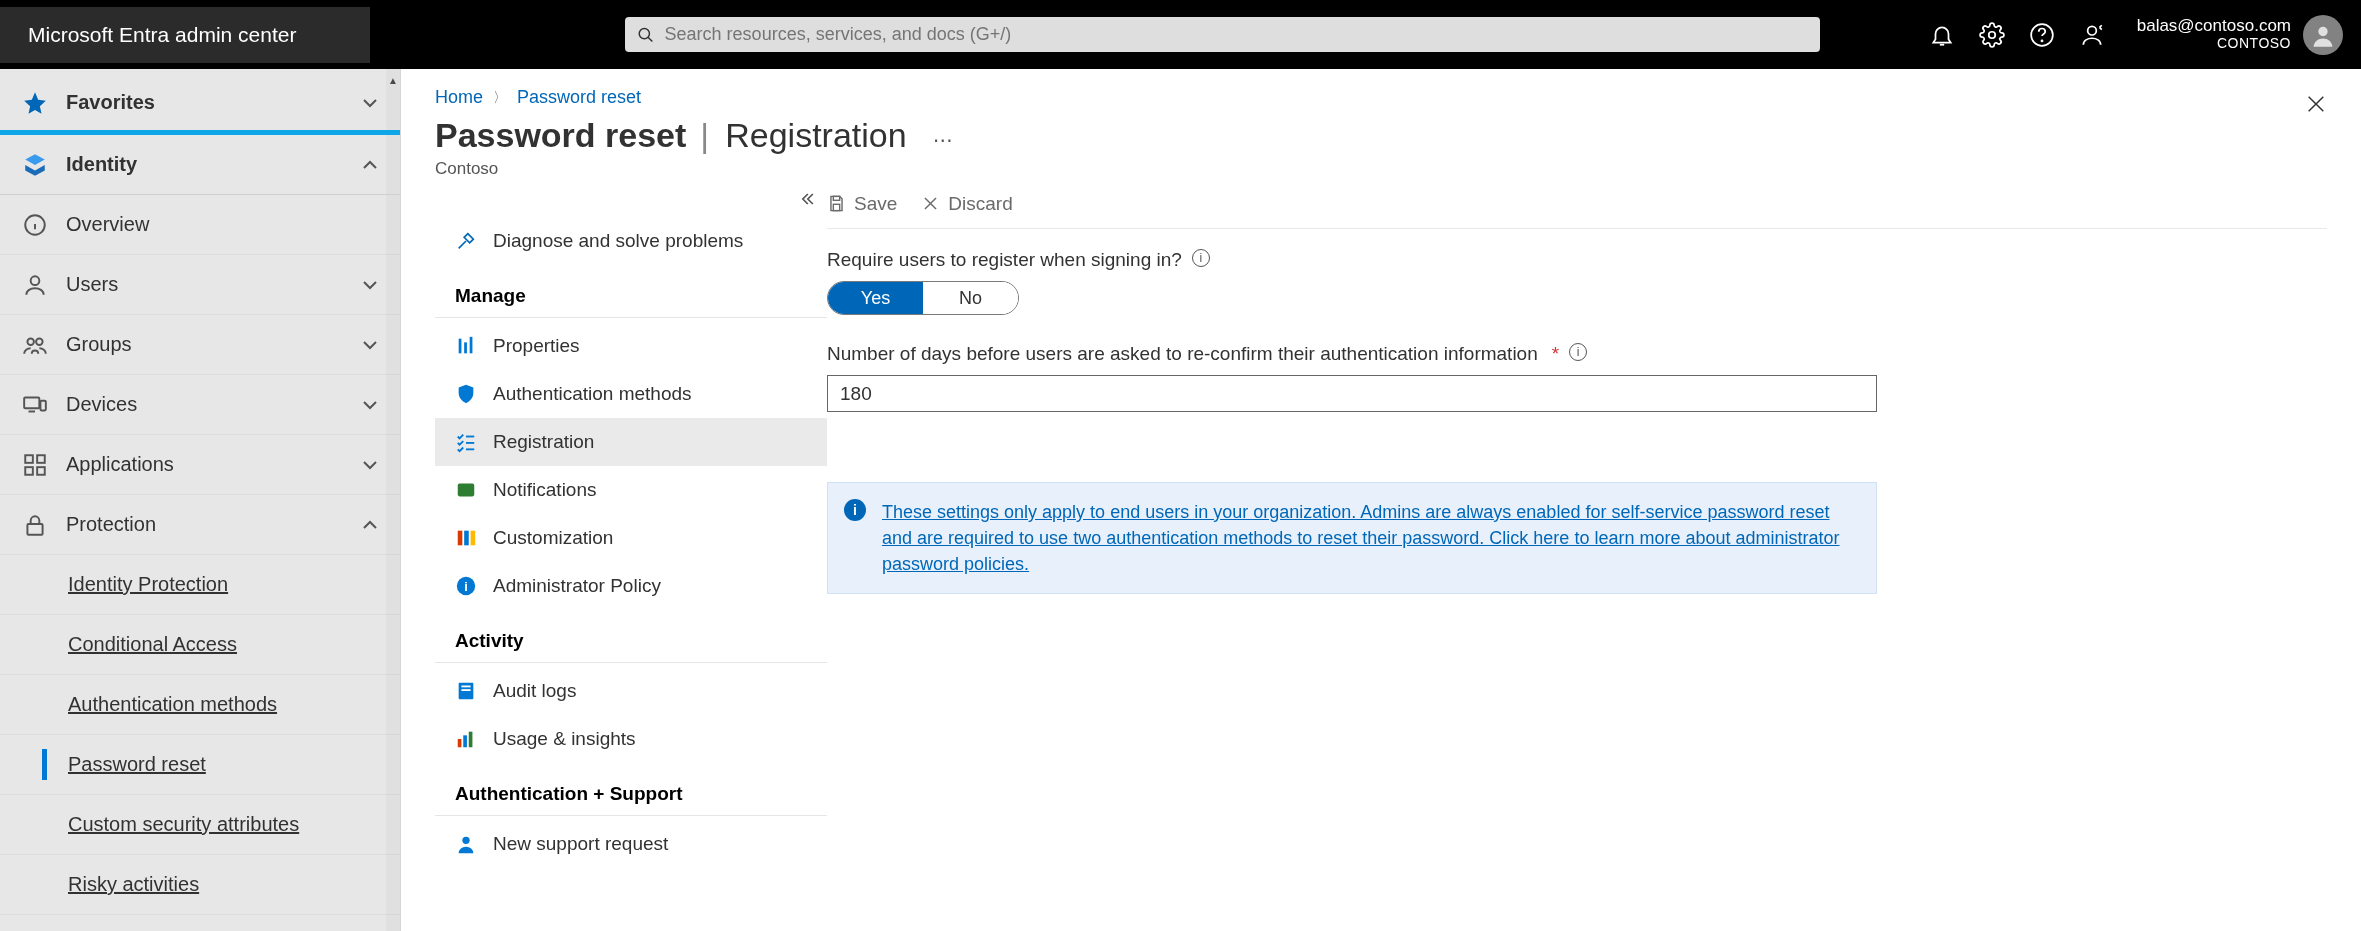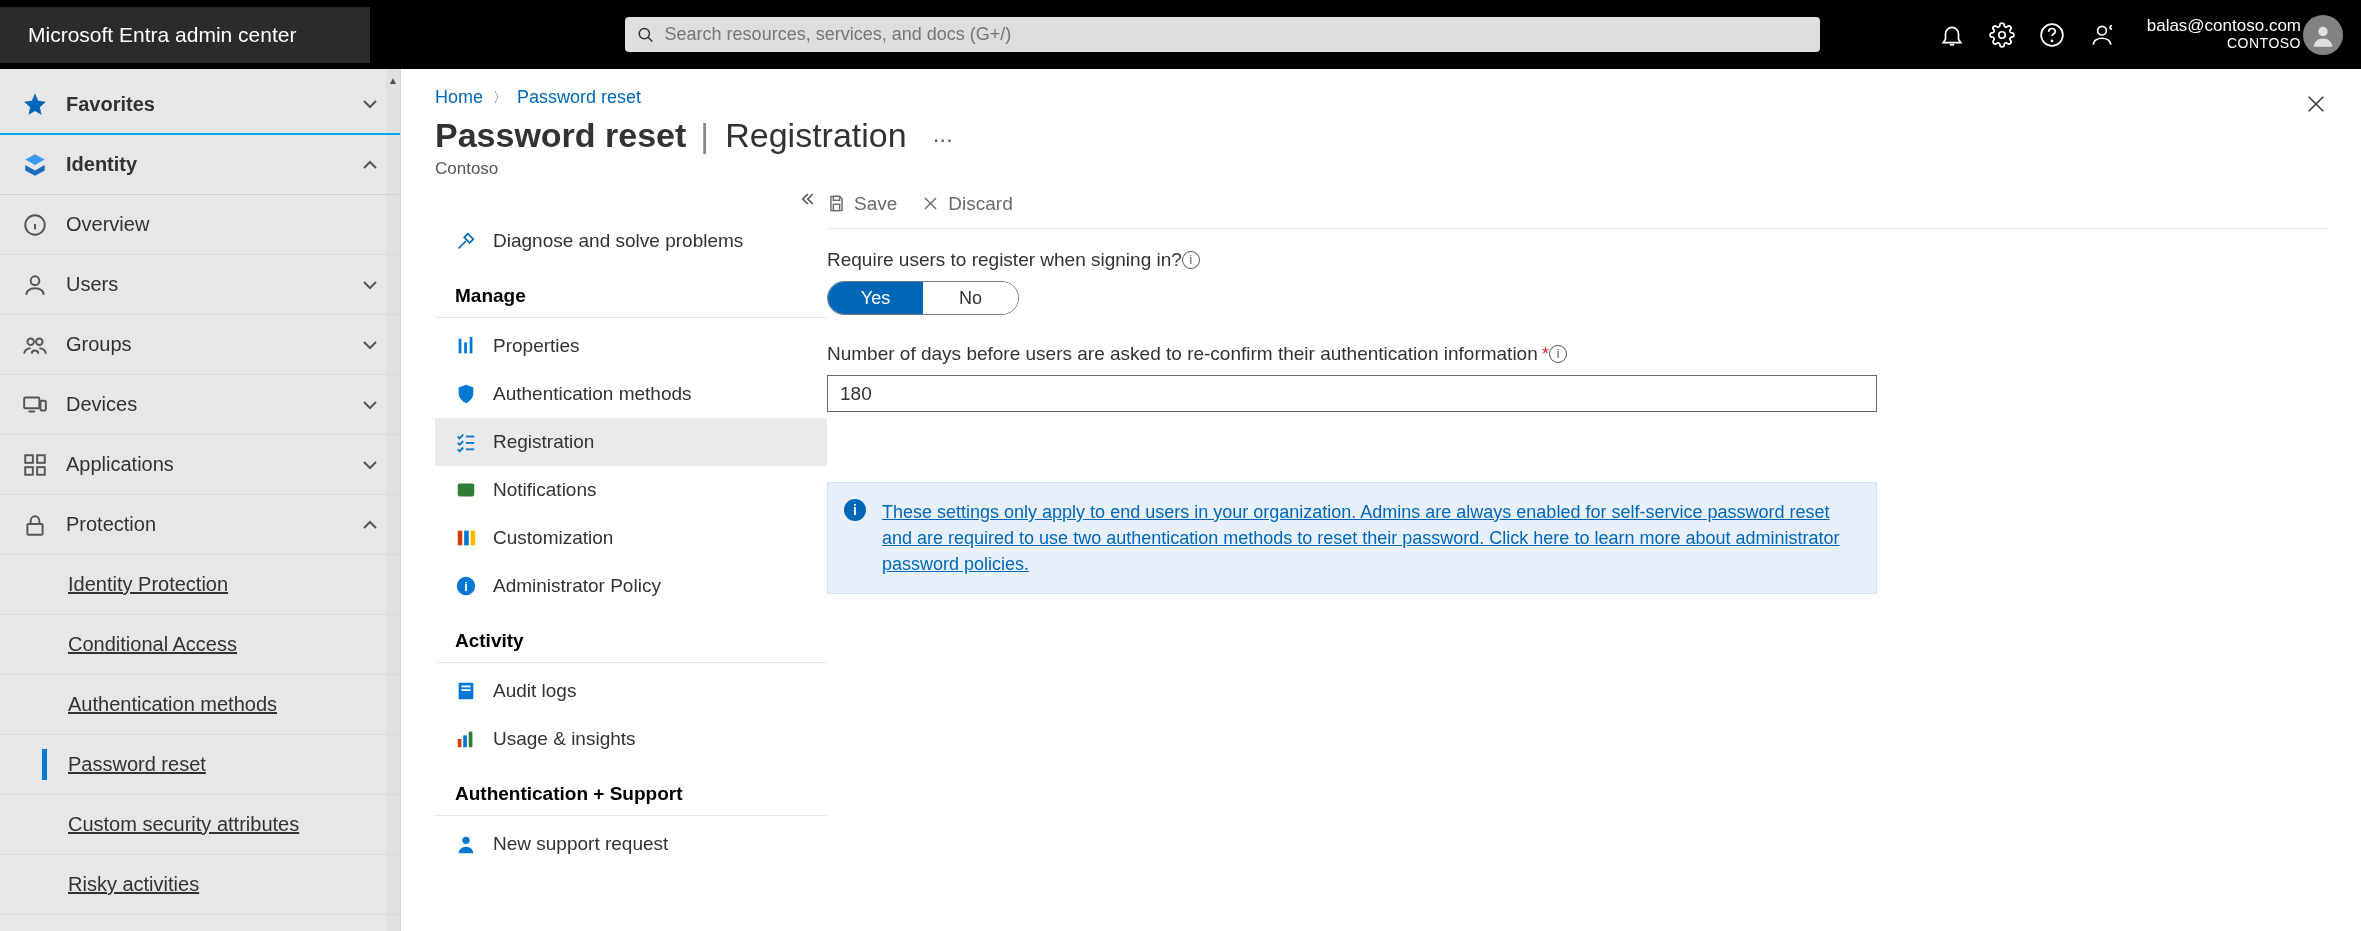--- a/index.html
+++ b/index.html
@@ -7,21 +7,21 @@
 
 
 .topbar { height: 69px; background: #000000; display: flex; align-items: center; }
 .brand { width: 370px; height: 56px; background: #2b2b2b; color: #ffffff; display: flex; align-items: center; padding-left: 28px; font-size: 21px; font-weight: 400; }
 .search-wrap { flex: 0 0 1195px; margin-left: 255px; }
 .search-box { height: 35px; width: 100%; background: #dedede; border-radius: 4px; display: flex; align-items: center; padding: 0 12px; color: #323232; }
 .search-box svg { width: 18px; height: 18px; margin-right: 10px; }
 .search-box input { border: none; background: transparent; outline: none; font-size: 18px; color: #1d4ed8; width: 100%; }
 .top-icons { display: flex; align-items: center; margin-left: auto; gap: 24px; padding-right: 18px; }
 .top-icon { width: 26px; height: 26px; color: #ffffff; cursor: pointer; display: flex; align-items: center; justify-content: center; }
-.account { display: flex; align-items: center; gap: 2px; color: #ffffff; margin-left: 8px; cursor: pointer; }
+.account { display: flex; align-items: center; gap: 12px; color: #ffffff; margin-left: 8px; cursor: pointer; }
 .account-text { text-align: right; line-height: 1.1; }
 .account-email { font-size: 17px; }
 .account-org { font-size: 14px; letter-spacing: 0.5px; }
 .avatar { width: 40px; height: 40px; border-radius: 50%; background: #828282; display: flex; align-items: center; justify-content: center; }
 .avatar svg { width: 28px; height: 28px; }
 
 
 .layout { display: flex; height: calc(100% - 56px); }
 
 
@@ -55,21 +55,21 @@
 .page-title-sub { font-size: 34px; font-weight: 400; color: #323232; }
 .page-title-ellipsis { font-size: 20px; color: #555; margin-left: 14px; cursor:pointer;}
 .page-close { position: absolute; right: 34px; top: 22px; cursor: pointer; color: #323232; font-size: 26px;}
 .org-label { font-size: 17px; color: #555; margin-top: 4px; }
 .toolbar { display: flex; align-items: center; gap: 24px; height: 50px; border-bottom: 1px solid #e8e8e8; position: relative; }
 .toolbar-collapse { position: absolute; left: -30px; top: 10px; color: #555; cursor:pointer;}
 .tool-btn { display: flex; align-items: center; gap: 8px; color: #6a6a6a; font-size: 19px; cursor: pointer; }
 .tool-btn svg { width: 19px; height: 19px; }
 
 .form { margin-left: 0; margin-top: 20px; max-width: 1050px; }
-.field-label { font-size: 19px; color: #323232; display: flex; align-items: center; }
+.field-label { font-size: 19px; color: #323232; display: flex; align-items: flex-start; gap: 10px; }
 .info-ico { width: 18px; height: 18px; border: 1.5px solid #555; border-radius: 50%; display:inline-flex; align-items:center; justify-content:center; font-size:12px; color:#555; cursor:pointer;}
 .toggle { display: inline-flex; border: 1px solid #7a7a7a; border-radius: 18px; overflow: hidden; height: 34px; margin-top: 10px; }
 .toggle-opt { width: 95px; display: flex; align-items: center; justify-content: center; font-size: 18px; cursor: pointer; background: #ffffff; color: #323232; }
 .toggle-opt.selected { background: #0067b8; color: #ffffff; }
 .field-spacer { height: 28px; }
 .req { color: #d13438; margin-left: 4px; }
 .text-input { margin-top: 10px; width: 1050px; height: 37px; border: 1px solid #666; padding: 0 12px; font-size: 19px; color: #323232; outline: none; }
 .info-banner { margin-top: 70px; width: 1050px; background: #e8f1fb; border: 1px solid #cfe1f3; padding: 16px 20px 16px 54px; position: relative; font-size: 18px; line-height: 1.45; }
 .info-banner a { color: #0067b8; text-decoration: underline; }
 .info-banner .bico { position: absolute; left: 16px; top: 16px; width: 22px; height: 22px; border-radius: 50%; background: #0067b8; color: #fff; display:flex;align-items:center;justify-content:center;font-size:14px;font-weight:700;}
@@ -131,21 +131,21 @@
     </div>
   </div>
 </div>
 
 <div class="layout">
 
   <div class="sidebar">
     <div class="sidebar-scroll"></div>
     <div class="sidebar-scroll-up">▲</div>
     <div class="sidebar-inner">
-      <div class="sb-row section" style="border-bottom:2px solid #0ea5e9;">
+      <div class="sb-row section" style="border-bottom:5px solid #0ea5e9;">
         <span class="sb-ico">
           <svg viewBox="0 0 24 24" fill="#0067b8">
               <path d="M12 2l2.9 6.9L22 10l-5.5 4.9L18 22l-6-3.5L6 22l1.5-7.1L2 10l7.1-1.1z"></path>
             </svg>
         </span>
         <span>Favorites</span>
         <svg class="sb-chev" viewBox="0 0 24 24" fill="none" stroke="#555" stroke-width="2">
             <polyline points="6 9 12 15 18 9"></polyline>
           </svg>
       </div>

